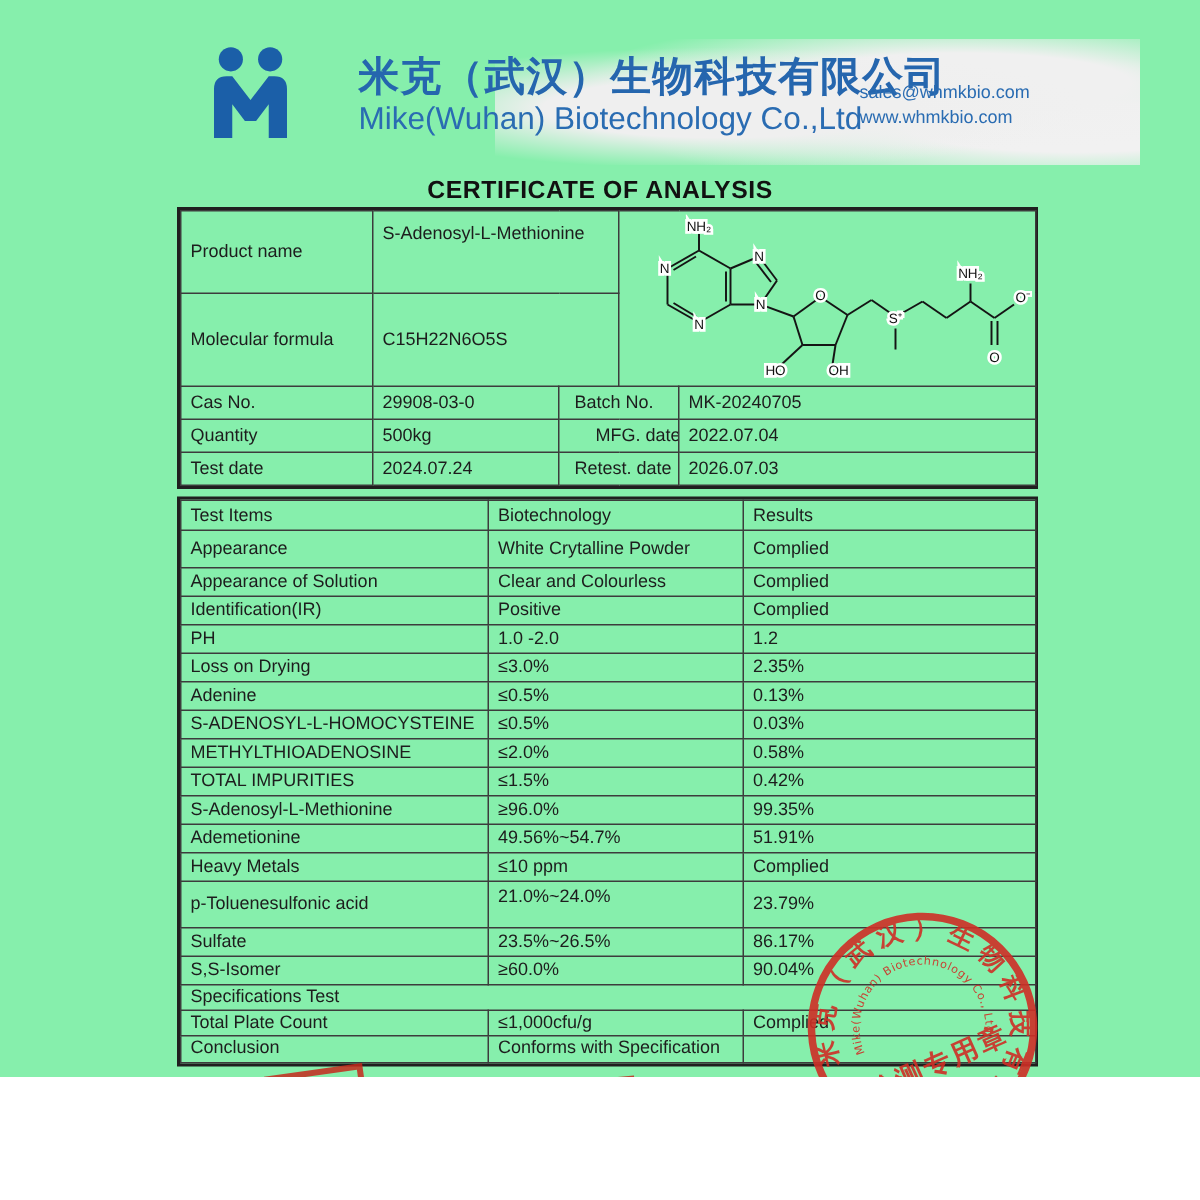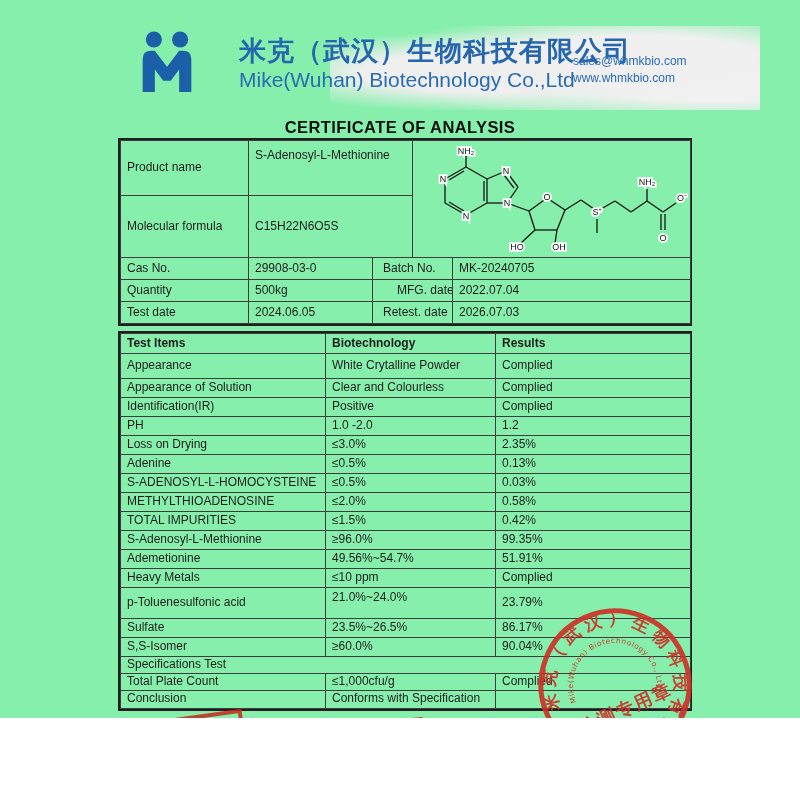--- a/index.html
+++ b/index.html
@@ -18,21 +18,21 @@
   .doc-title{position:absolute;left:0;top:118px;width:100%;text-align:center;
              font-size:16.5px;font-weight:bold;letter-spacing:.4px;color:#111;}
   
   table{border-collapse:collapse;table-layout:fixed;}
   td{border:1px solid #3c3c3c;font-size:12px;color:#1d1d1d;padding:1px 6px;
      vertical-align:middle;line-height:1.15;overflow:hidden;white-space:nowrap;}
   .info-table{position:absolute;left:118px;top:138px;width:570px;border:2px solid #1f1f1f;}
   .info-table table{width:100%;}
   .results-table{position:absolute;left:118px;top:331px;width:570px;border:2px solid #1f1f1f;}
   .results-table table{width:100%;}
-  .results-table td.bold{font-weight:bold;}
+  .results-table td.bold{font-weight:normal;}
   td.struct-cell{padding:2px;text-align:center;}
   
   .mol{width:272px;height:112px;display:block;margin:0 auto;}
   .mol line, .mol polyline{stroke:#141414;stroke-width:1.3;fill:none;}
   .mol text{font-family:"Liberation Sans",sans-serif;font-size:9px;fill:#111;
             text-anchor:middle;paint-order:stroke;stroke:#ffffff;stroke-width:3.5px;}
   
   .sig{position:absolute;top:729px;font-size:11px;font-weight:600;color:#2b2b2b;}
   .stamp-box{position:absolute;display:flex;align-items:center;justify-content:center;gap:3px;
              border:4px solid rgba(198,40,28,.85);color:rgba(190,32,22,.95);
@@ -150,21 +150,21 @@
         <td>MK-20240705</td>
       </tr>
       <tr style="height:22px">
         <td>Quantity</td>
         <td>500kg</td>
         <td colspan="2" style="padding-left:24px">MFG. date</td>
         <td>2022.07.04</td>
       </tr>
       <tr style="height:22px">
         <td>Test date</td>
-        <td>2024.06.05</td>
+        <td>2024.07.24</td>
         <td colspan="2" style="padding-left:10px">Retest. date</td>
         <td>2026.07.03</td>
       </tr>
     </tbody>
       </table>
   </div>
 
   <div class="results-table">
     <table>
       <colgroup>

